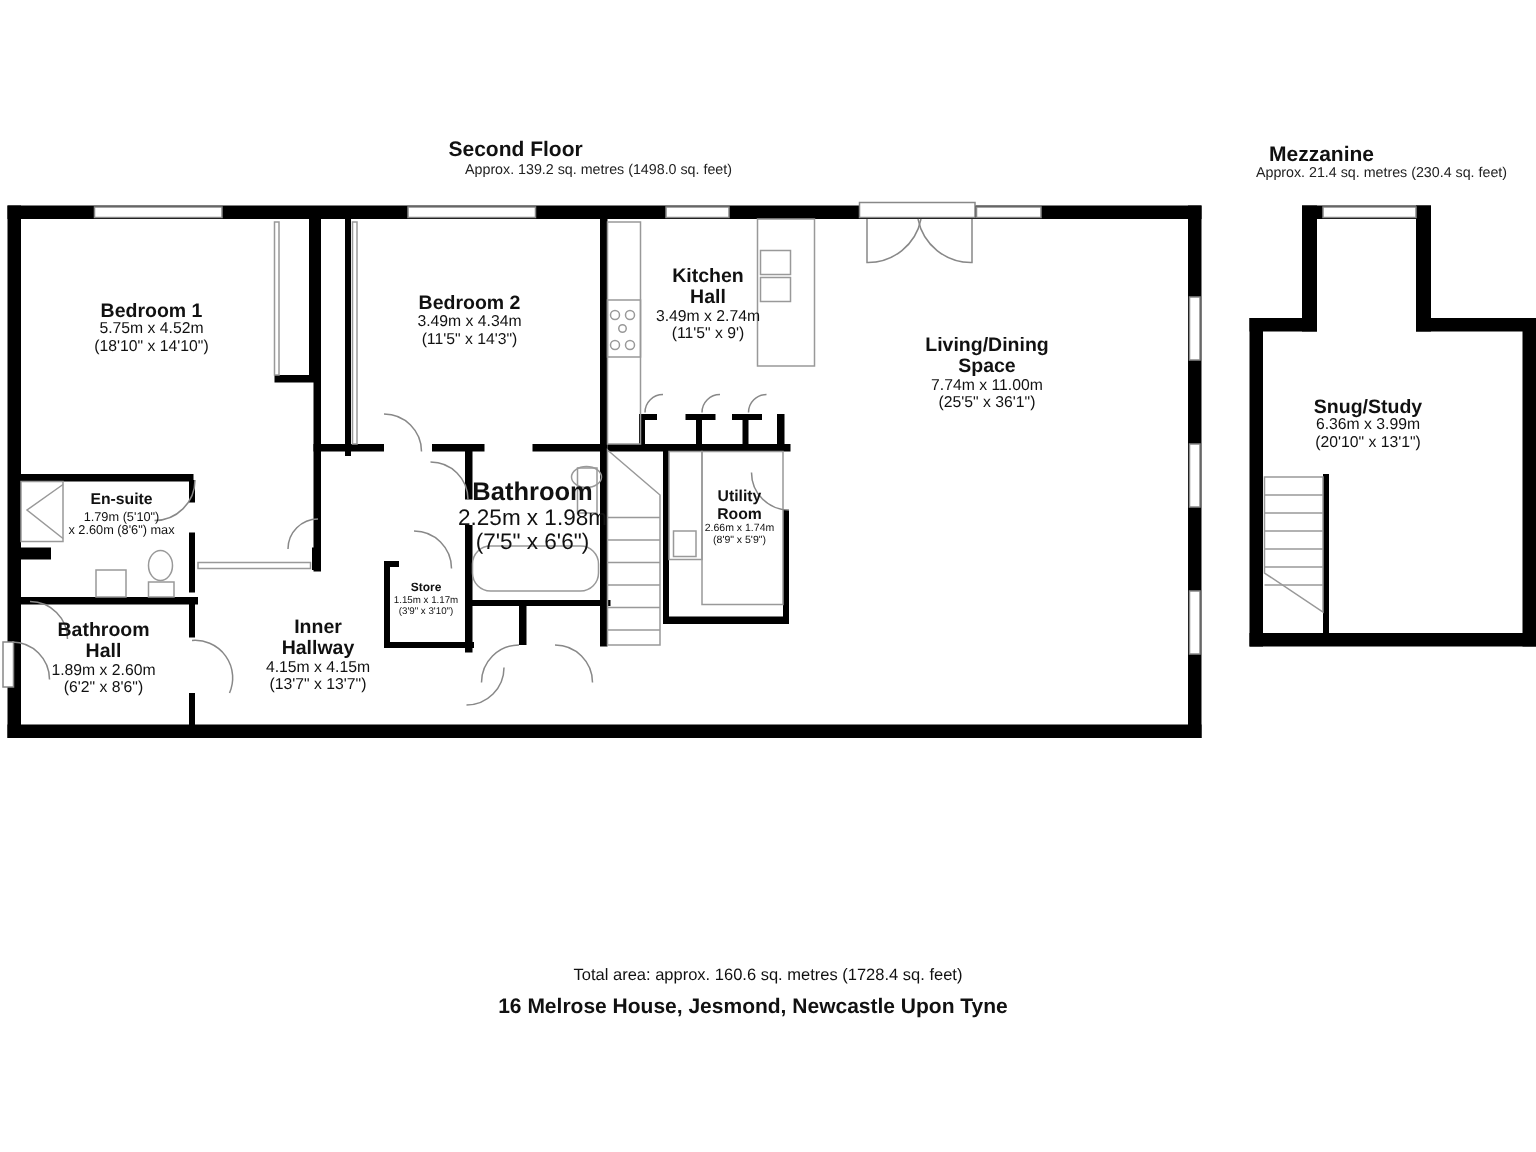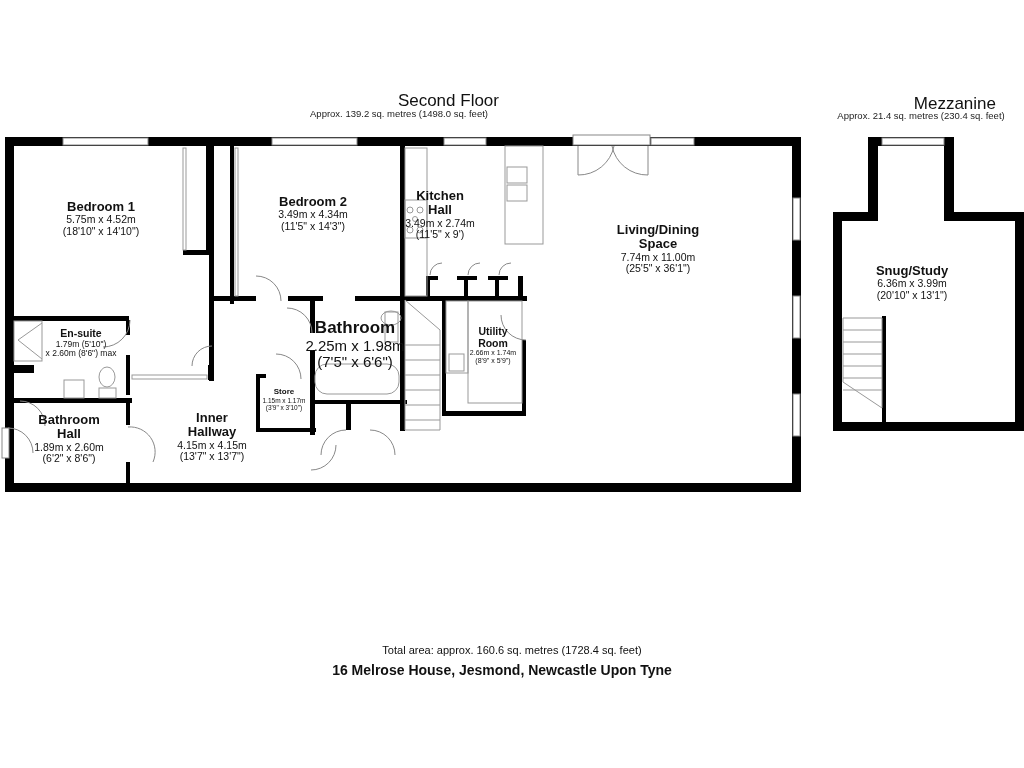--- a/index.html
+++ b/index.html
@@ -1,19 +1,19 @@
 <!DOCTYPE html>
 <html><head>
 <meta charset="utf-8">
 <style>
   html, body { margin: 0; padding: 0; background: #ffffff; }
   body { width: 1024px; height: 768px; position: relative; overflow: hidden;
          font-family: "Liberation Sans", "DejaVu Sans", sans-serif; color: #111; }
   .abs { position: absolute; }
-  .floor-title { font-weight: normal; font-size: 17px; text-align: right; white-space: nowrap; }
+  .floor-title { font-weight: bold; font-size: 14px; text-align: left; white-space: nowrap; }
   .floor-area { font-size: 9.5px; text-align: center; white-space: nowrap; color: #222; }
   .room { position: absolute; text-align: center; line-height: 1.1; white-space: nowrap; transform: translateX(-50%); }
   .room .rn { font-weight: bold; font-size: 13px; display: block; }
   .room .rd { font-size: 10.5px; display: block; }
   .room.small .rn { font-size: 10.5px; }
   .room.small .rd { font-size: 8.5px; }
   .room.tiny .rn { font-size: 8px; }
   .room.tiny .rd { font-size: 6.5px; }
   .room.mid .rn { font-size: 17px; }
   .room.mid .rd { font-size: 15px; }
@@ -180,21 +180,21 @@
   <span class="rd">5.75m x 4.52m</span>
   <span class="rd">(18'10" x 14'10")</span>
 </div>
 
 <div class="room" style="left:313px; top:195px;">
   <span class="rn">Bedroom 2</span>
   <span class="rd">3.49m x 4.34m</span>
   <span class="rd">(11'5" x 14'3")</span>
 </div>
 
-<div class="room" style="left:440px; top:177px;margin-top:12px;">
+<div class="room" style="left:472px; top:177px;">
   <span class="rn">Kitchen</span>
   <span class="rn">Hall</span>
   <span class="rd">3.49m x 2.74m</span>
   <span class="rd">(11'5" x 9')</span>
 </div>
 
 <div class="room" style="left:658px; top:223px;">
   <span class="rn">Living/Dining</span>
   <span class="rn">Space</span>
   <span class="rd">7.74m x 11.00m</span>

